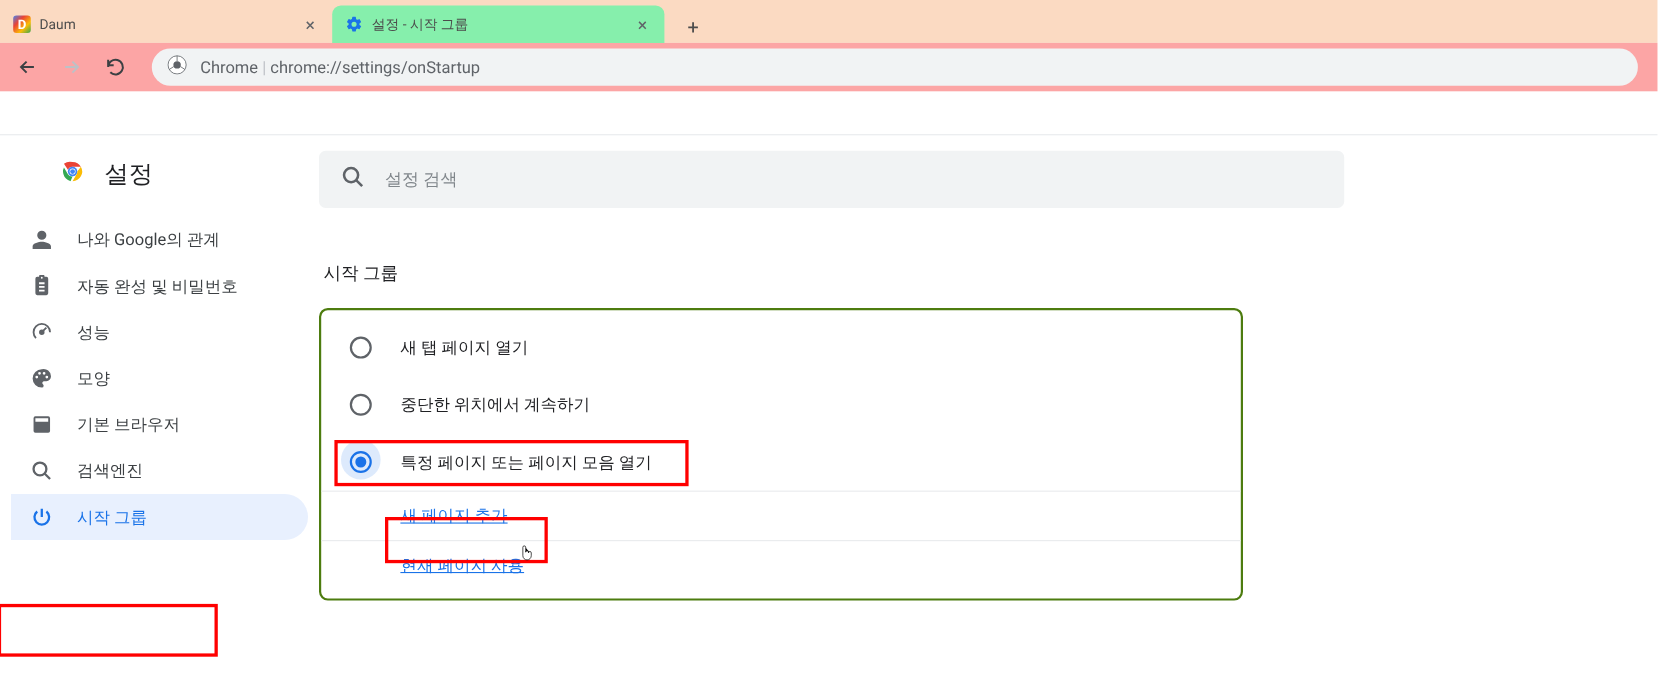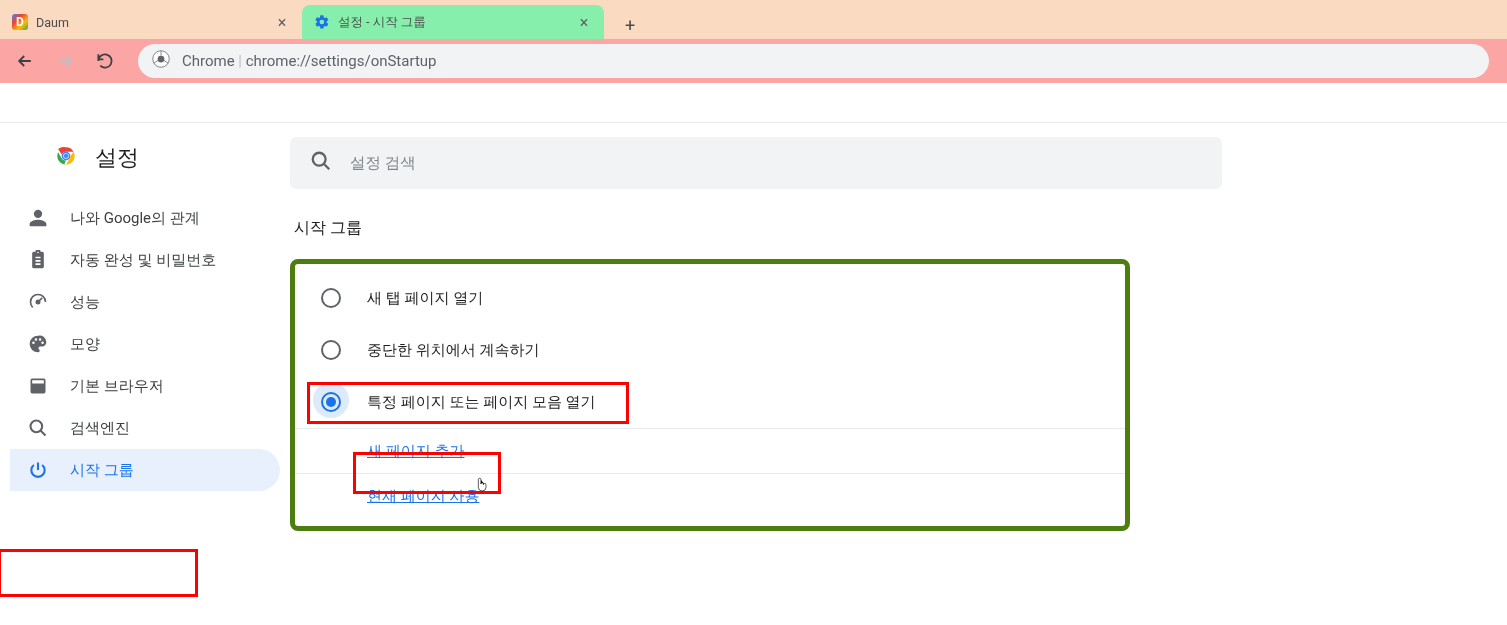--- a/index.html
+++ b/index.html
@@ -39,27 +39,27 @@
     .nav-list { list-style: none; padding: 0 10px; }
     .nav-item { display: flex; align-items: center; gap: 22px; padding: 0 18px; height: 42px; border-radius: 0 21px 21px 0; cursor: pointer; color: #3c4043; font-size: 15px; }
     .nav-item.active { background: #e8f0fe; color: #1a73e8; }
     .nav-item .nav-icon { width: 20px; height: 20px; color: #5f6368; display: flex; align-items: center; justify-content: center; }
     .nav-item.active .nav-icon { color: #1a73e8; }
     .hl-box { position: absolute; border: 3px solid #ff0000; pointer-events: none; }
     .hl-nav { left: -2px; top: 426px; width: 200px; height: 48px; }
 
     
     .content { flex: 1; padding: 14px 0 30px; max-width: 900px; }
-    .search-bar { width: 932px; height: 52px; background: #f1f3f4; border-radius: 6px; display: flex; align-items: center; padding: 0 20px; gap: 18px; margin-bottom: 29px; }
+    .search-bar { width: 932px; height: 52px; background: #f1f3f4; border-radius: 6px; display: flex; align-items: center; padding: 0 20px; gap: 18px; margin-bottom: 50px; }
     .search-icon { color: #5f6368; }
     .search-ph { font-size: 15.5px; color: #80868b; }
 
     .section-title { font-size: 16px; color: #202124; margin: 0 0 20px 4px; }
 
-    .card { width: 840px; border: 5px solid #4d7c0f; border-radius: 8px; padding: 8px 0; position: relative; }
+    .card { width: 840px; border: 2px solid #4d7c0f; border-radius: 8px; padding: 8px 0; position: relative; }
     .radio-row { display: flex; align-items: center; gap: 26px; padding: 16px 26px; cursor: pointer; }
     .radio { width: 20px; height: 20px; border: 2px solid #5f6368; border-radius: 50%; display: flex; align-items: center; justify-content: center; flex-shrink: 0; }
     .radio.checked { border-color: #1a73e8; }
     .radio.checked::after { content: ""; width: 10px; height: 10px; background: #1a73e8; border-radius: 50%; }
     .radio-label { font-size: 15px; color: #202124; }
     .radio-halo { position: absolute; left: 18px; top: 118px; width: 36px; height: 36px; border-radius: 50%; background: rgba(26,115,232,0.15); }
 
     .sub-row { padding: 12px 26px 12px 72px; border-top: 1px solid #e8eaed; }
     .link-btn { font-size: 15px; color: #1a73e8; text-decoration: underline; cursor: pointer; }
 

